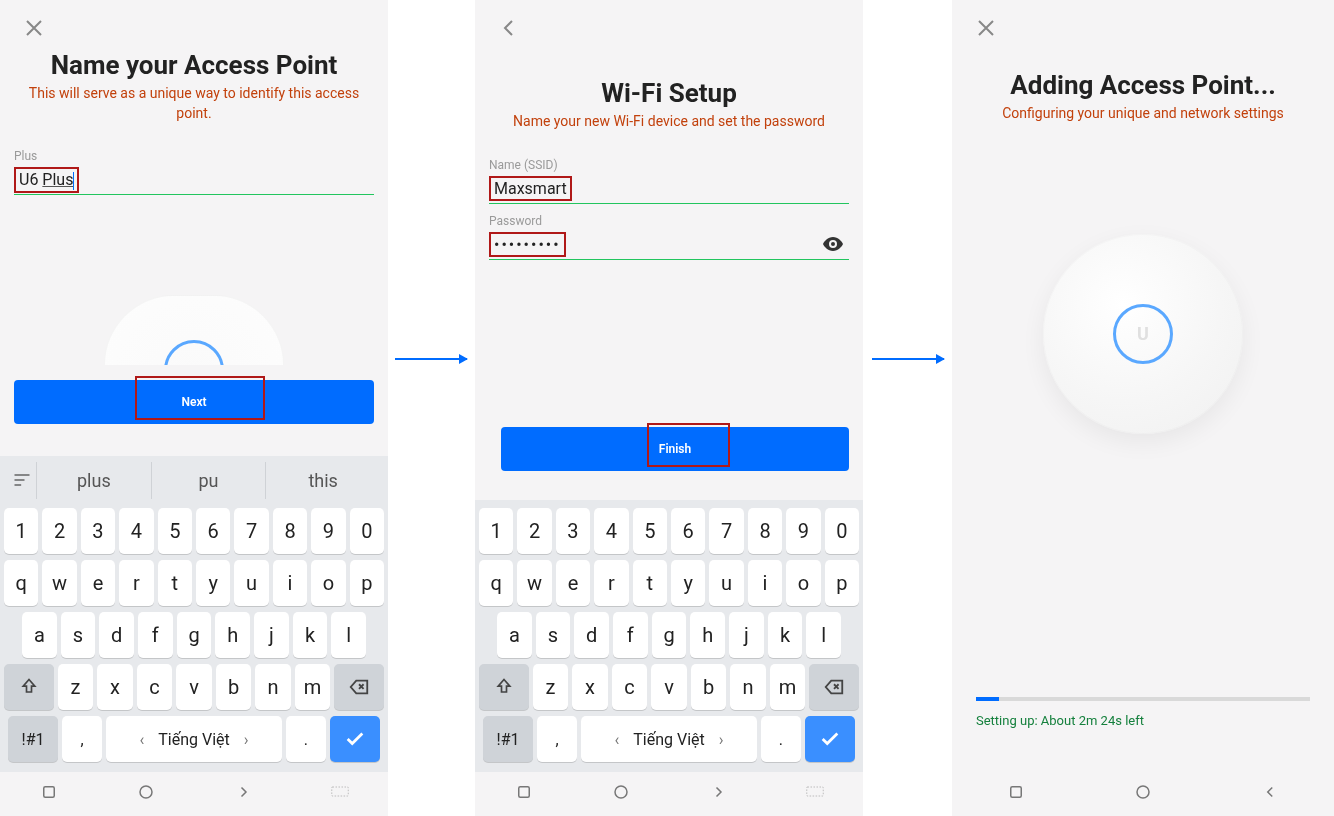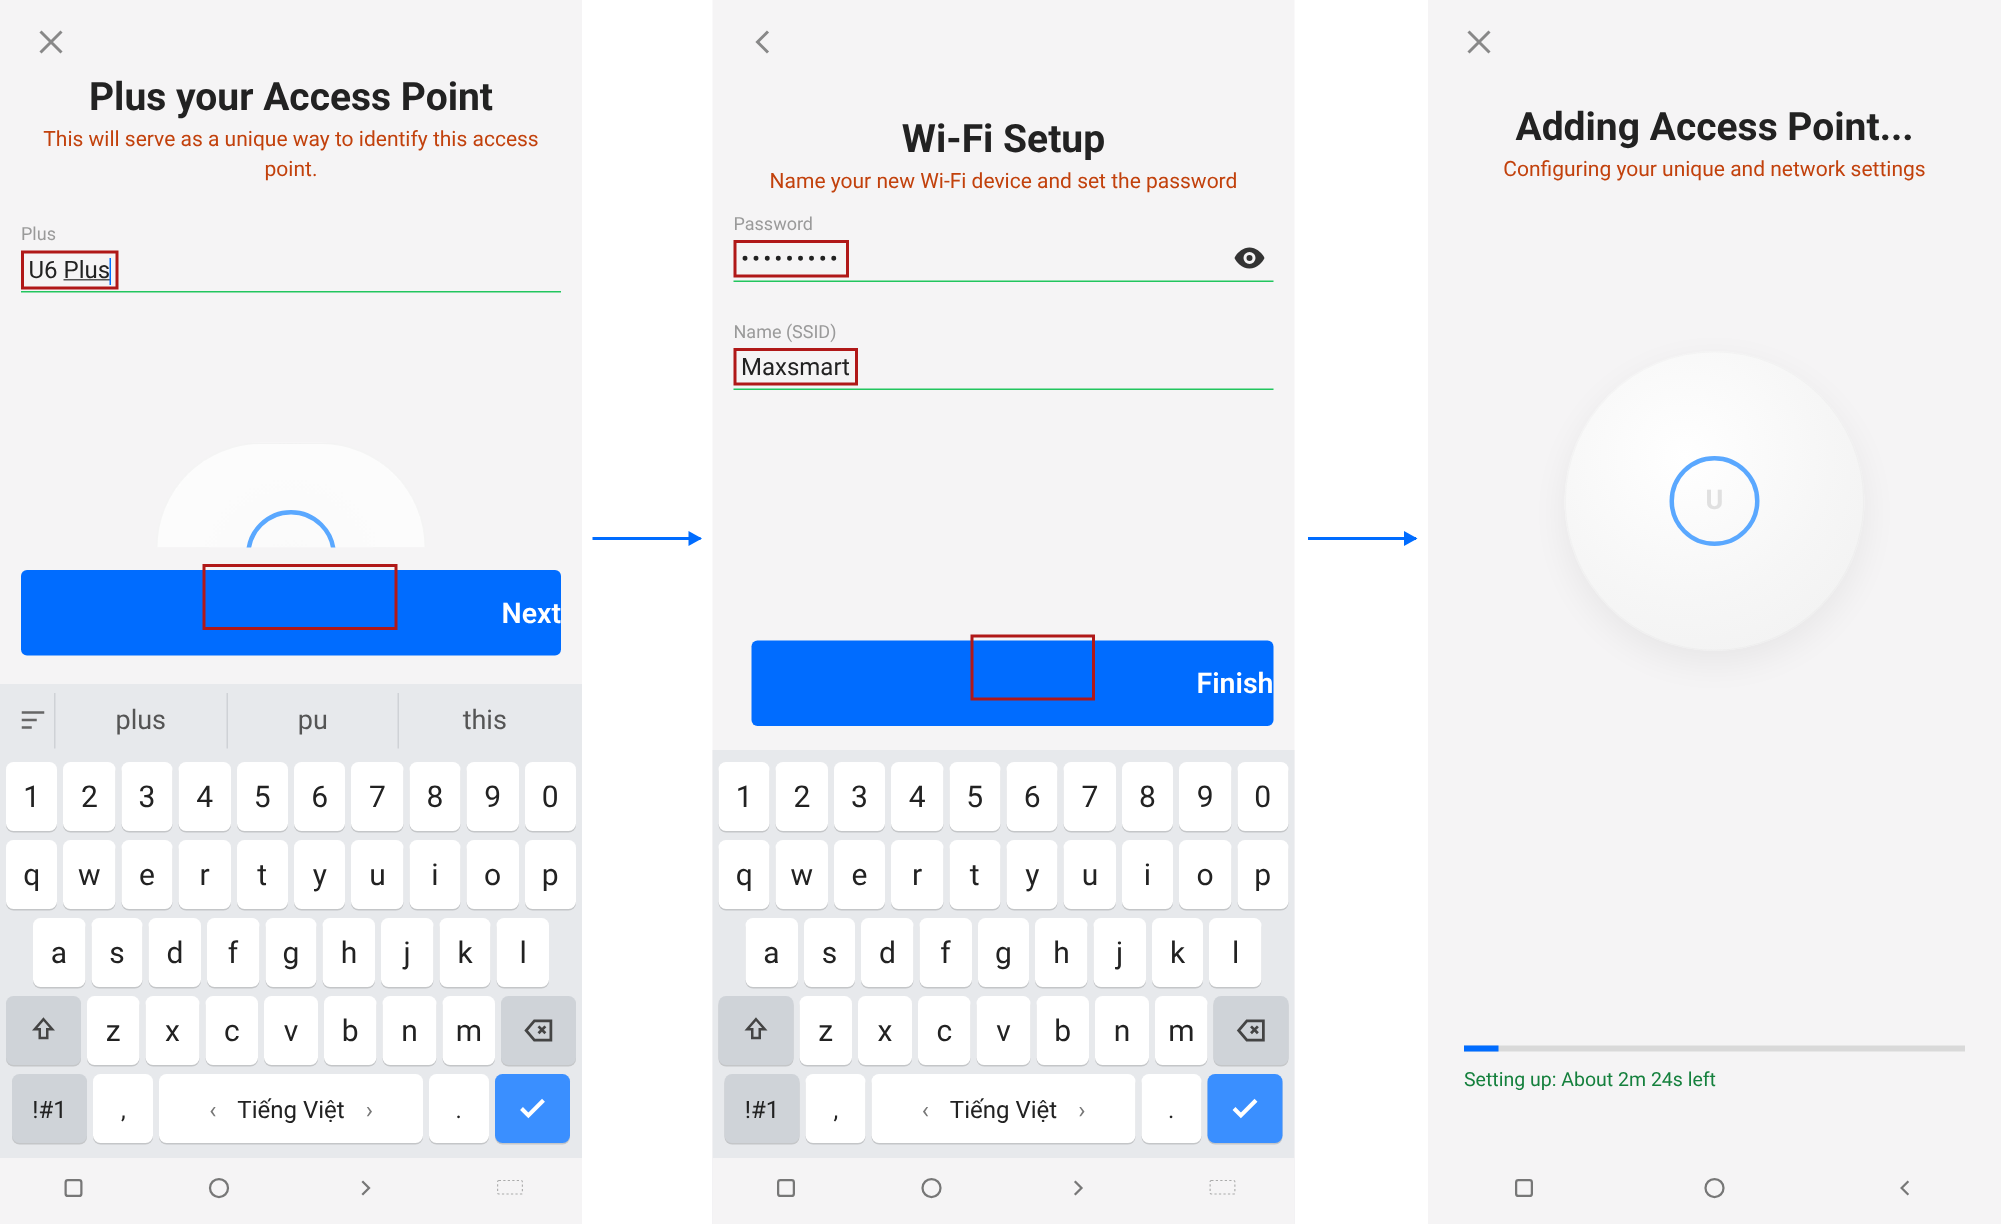--- a/index.html
+++ b/index.html
@@ -129,28 +129,28 @@
     top: 44px;
     left:50%;
     width:60px; height:60px;
     margin-left:-30px;
     border:3px solid #5aa8ff;
     border-radius:50%;
   }
   .primary-btn {
     position: absolute;
     left: 14px; right: 14px;
-    height: 57px;
+    height: 44px;
     background: #006cff;
     color: #fff;
     border-radius: 4px;
     display: flex;
     align-items: center;
-    justify-content: flex-end;
-    font-size: 19px;
+    justify-content: center;
+    font-size: 12px;
     font-weight: 600;
     cursor: pointer;
   }
   .s1 .primary-btn { top: 380px; }
   .s2 .primary-btn { top: 427px; }
   .keyboard {
     position: absolute;
     left: 0; right: 0; bottom: 0;
     background: #e7e9ec;
   }
@@ -241,21 +241,21 @@
 </style>
 </head>
 <body>
 
 <div class="screen s1">
   <div class="close-x">
     <svg viewBox="0 0 24 24" stroke="currentColor" stroke-width="2" fill="none">
         <path d="M5 5l14 14M19 5L5 19"></path>
       </svg>
   </div>
-  <h1 class="title">Plus your Access Point</h1>
+  <h1 class="title">Name your Access Point</h1>
   <p class="subtitle">This will serve as a unique way to identify this access point.</p>
 
   <div class="field-wrap">
     <div class="field-label">Plus</div>
     <div class="input-row" style="position:relative;">
       <span class="red-box input-val" style="position:relative;">
         <span>U6 </span><span class="underline-part">Plus</span><span class="caret"></span>
       </span>
     </div>
   </div>
@@ -375,35 +375,35 @@
 
 <div class="screen s2">
   <div class="back-chev">
     <svg viewBox="0 0 24 24" stroke="currentColor" stroke-width="2" fill="none">
         <path d="M15 5l-7 7 7 7"></path>
       </svg>
   </div>
   <h1 class="title">Wi-Fi Setup</h1>
   <p class="subtitle">Name your new Wi-Fi device and set the password</p>
 
+  <div class="field-wrap">
+    <div class="field-label">Name (SSID)</div>
+    <div class="input-row">
+      <span class="red-box input-val">Maxsmart</span>
+    </div>
+  </div>
   <div class="field-wrap tight">
     <div class="field-label">Password</div>
     <div class="input-row">
       <span class="red-box input-val" style="letter-spacing:2px;">•••••••••</span>
       <span class="eye-icon">
         <svg viewBox="0 0 24 24" fill="currentColor">
             <path d="M12 5c-5 0-9 4.5-10 7 1 2.5 5 7 10 7s9-4.5 10-7c-1-2.5-5-7-10-7zm0 11a4 4 0 110-8 4 4 0 010 8zm0-6a2 2 0 100 4 2 2 0 000-4z"></path>
           </svg>
       </span>
-    </div>
-  </div>
-  <div class="field-wrap">
-    <div class="field-label">Name (SSID)</div>
-    <div class="input-row">
-      <span class="red-box input-val">Maxsmart</span>
     </div>
   </div>
 
   <div class="primary-btn" style="position:absolute;margin-left:12px;">
     <span>Finish</span>
     <div class="red-box-around" style="left:146px; top:-4px; width:83px; height:44px;"></div>
   </div>
 
   <div class="keyboard">
     <div class="k-rows" style="padding-top:8px;">

